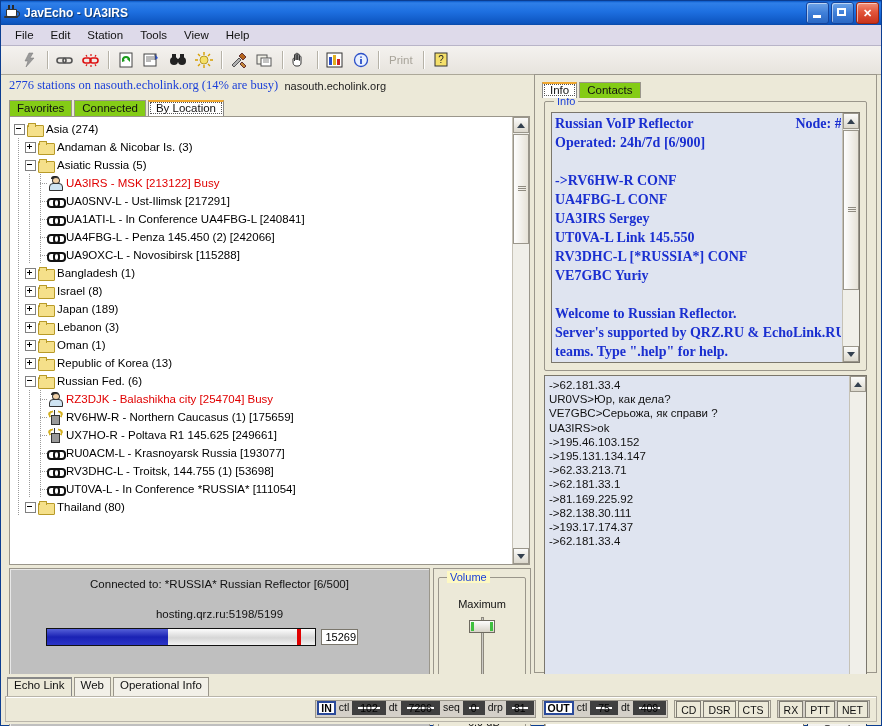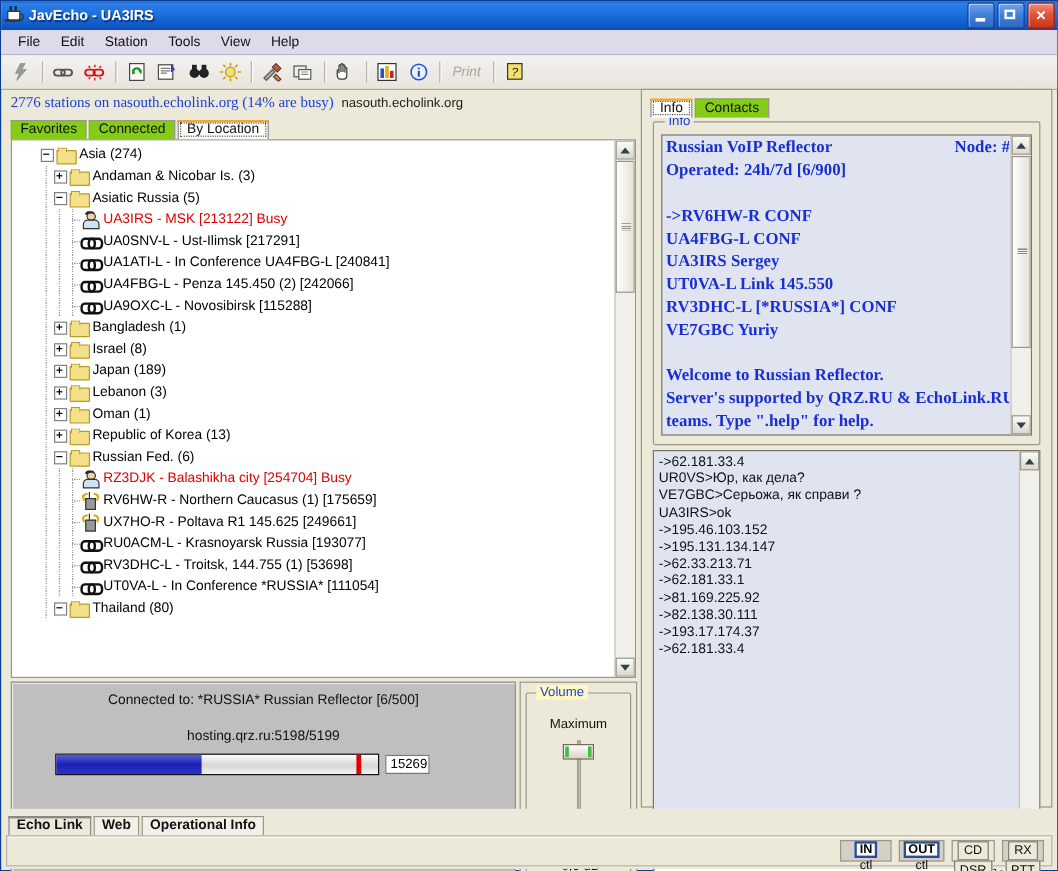--- a/index.html
+++ b/index.html
@@ -34,22 +34,22 @@
            display:flex;align-items:center;justify-content:center;font-weight:bold;}
   .mz-min{width:8px;height:3px;background:#fff;position:absolute;left:6px;top:12px;}
   .mz-max{width:9px;height:8px;border:2px solid #fff;position:absolute;left:5px;top:5px;box-sizing:border-box;}
 
   
   .menubar{height:20px;display:flex;align-items:center;padding-left:6px;
      background:#dedaea;border-bottom:1px solid #b8b4c8;}
   .menubar span{padding:2px 9px 2px 8px;color:#111;font-size:11.5px;}
 
   
-  .toolbar{height:28px;display:flex;align-items:center;padding:0 4px;
-     background:linear-gradient(to bottom,#f4f2ef,#e7e4dd);border-bottom:1px solid #aca899;font-style:italic;}
+  .toolbar{height:28px;display:flex;align-items:center;padding:0 16px;
+     background:linear-gradient(to bottom,#f4f2ef,#e7e4dd);border-bottom:1px solid #aca899;}
   .tbtn{width:24px;height:23px;display:flex;align-items:center;justify-content:center;
         position:relative;border:1px solid transparent;border-radius:2px;}
   .tsep{width:1px;height:18px;background:#b6b2a7;margin:0 4px;box-shadow:1px 0 0 #fff;}
   .tlabel{color:#a8a49a;font-size:11.5px;padding:0 6px;}
 
   
   .main{position:absolute;left:1px;top:73px;right:1px;bottom:52px;}
   .leftpane{position:absolute;left:3px;top:0;width:525px;bottom:0;}
   .rightpane{position:absolute;left:532px;top:0;right:3px;bottom:0;
       border:1px solid #9a968b;background:#ece9d8;}
@@ -59,21 +59,21 @@
   .stationhdr .srv{margin-left:auto;margin-right:144px;color:#222;font-size:11px;}
 
   .tabs{display:flex;align-items:flex-end;height:18px;padding-left:4px;}
   .tab{border:1px solid #9a968b;border-bottom:none;background:#84cc16;
        padding:1px 7px 2px;font-size:11.5px;color:#111;margin-right:2px;position:relative;top:1px;}
   .tab.sel{background:#fff;border-color:#888;outline:1px dotted #555;outline-offset:-3px;
            border-top:2px solid #f0a830;padding-top:0;z-index:2;}
 
   .treebox{position:absolute;left:4px;top:42px;right:0;height:447px;
     background:#fff;border:1px solid #9a968b;overflow:hidden;}
-  .treeinner{position:absolute;left:0;top:0;right:17px;bottom:0;overflow:hidden;padding:3px 0 0 4px;margin-left:20px;}
+  .treeinner{position:absolute;left:0;top:0;right:17px;bottom:0;overflow:hidden;padding:3px 0 0 4px;}
   .row{height:18px;display:flex;align-items:center;white-space:nowrap;font-size:11.5px;color:#000;}
   .tgl{width:9px;height:9px;border:1px solid #808080;background:#fff;
        display:inline-block;position:relative;margin-right:2px;flex:0 0 auto;}
   .tgl:before{content:"";position:absolute;left:1px;top:3px;width:5px;height:1px;background:#000;}
   .tgl.plus:after{content:"";position:absolute;left:3px;top:1px;width:1px;height:5px;background:#000;}
   .dots{width:11px;height:18px;flex:0 0 auto;position:relative;}
   .dots:before{content:"";position:absolute;left:4px;top:0;bottom:0;width:1px;
      background:repeating-linear-gradient(to bottom,#9a9a9a 0 1px,transparent 1px 2px);}
   .dotsh{width:11px;height:18px;flex:0 0 auto;position:relative;}
   .dotsh:before{content:"";position:absolute;left:4px;top:0;bottom:0;width:1px;
@@ -170,29 +170,29 @@
   .hthumb .grip{position:absolute;top:4px;left:50%;margin-left:-4px;width:8px;height:8px;
      background:repeating-linear-gradient(to right,#8f8b80 0 1px,transparent 1px 2px);}
   .sendrow{position:absolute;left:9px;top:644px;right:9px;height:20px;display:flex;}
   .chatinput{flex:1 1 auto;background:#fff;border:1px solid #7a766c;box-shadow:inset 1px 1px 0 #b8b4a8;}
   .sendbtn{width:58px;margin-left:3px;border:1px solid #1a3a6a;border-radius:2px;
       background:linear-gradient(to bottom,#fbfbfa,#dedacf);font-size:11.5px;
       display:flex;align-items:center;justify-content:center;color:#111;}
 
   
   .bottombar{position:absolute;left:1px;right:1px;bottom:1px;height:50px;background:#ece9d8;}
-  .btabs{display:flex;align-items:flex-end;height:19px;padding-left:5px;padding-top:3px;font-weight:bold;}
+  .btabs{display:flex;height:19px;padding-left:5px;padding-top:3px;}
   .btab{border:1px solid #9a968b;border-bottom:none;background:#f2f0e8;padding:1px 6px 2px;
      font-size:11.5px;color:#111;margin-right:2px;}
   .btab.sel{background:#ece9d8;border-top:2px solid #f0a830;padding-top:0;border-color:#888;}
   .statusbar{position:absolute;left:3px;right:3px;bottom:2px;height:24px;
      background:#ece9d8;border:1px solid #b9b5aa;display:flex;align-items:center;justify-content:flex-end;
      box-shadow:inset 0 1px 0 #fff;}
-  .sgrp{display:flex;align-items:center;border:1px solid #9a968b;margin-right:6px;height:18px;
-     background:#d4d0c8;box-sizing:border-box;flex-direction:column;}
+  .sgrp{display:flex;align-items:flex-start;border:1px solid #9a968b;margin-right:6px;height:18px;
+     background:#d4d0c8;box-sizing:border-box;}
   .cellbox{border:6px solid #404040;background:#fff;font-size:10.5px;padding:0 2px;height:14px;
      line-height:13px;margin:0 1px;box-sizing:border-box;display:flex;align-items:center;}
   .cellbox.hl{border:2px solid #2a4a9a;font-weight:bold;}
   .celllbl{font-size:10.5px;padding:0 2px;color:#111;}
   .flat{border:1px solid #7f7c73;background:#ece9d8;font-size:10.5px;padding:0 4px;height:15px;
      line-height:14px;margin:0 1px;display:flex;align-items:center;color:#111;}
 </style>
 </head>
 <body>
 

